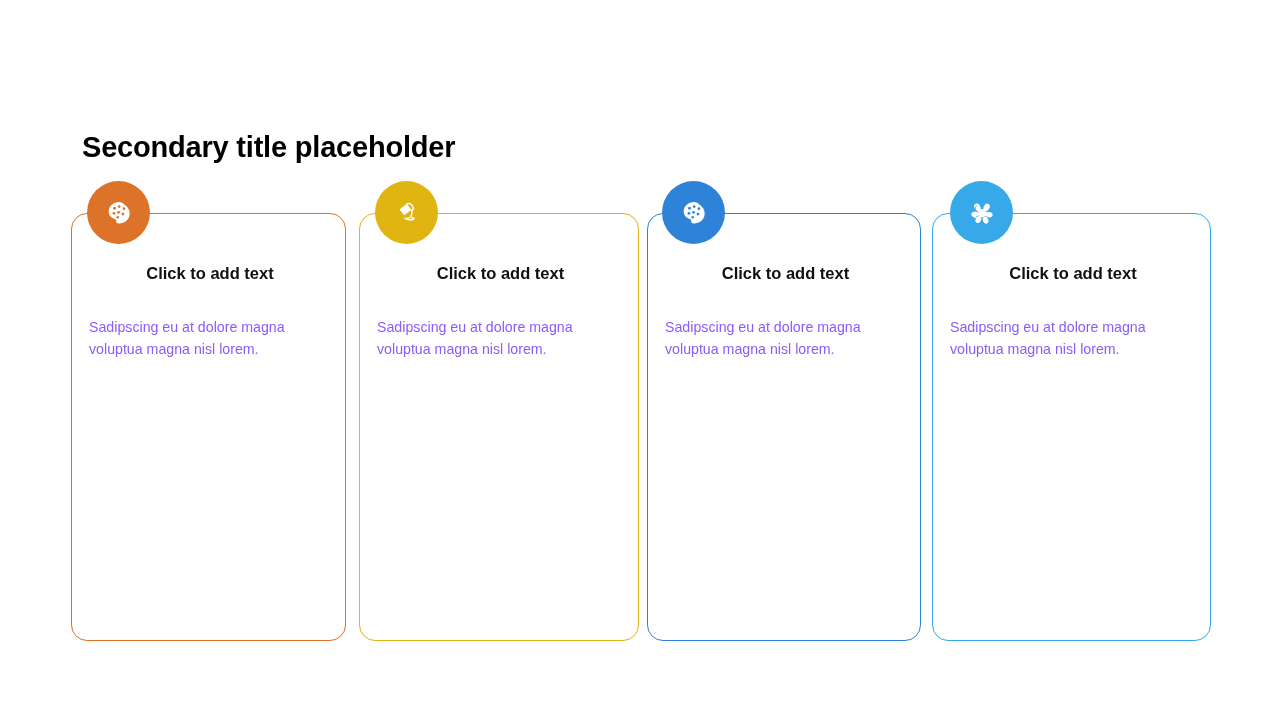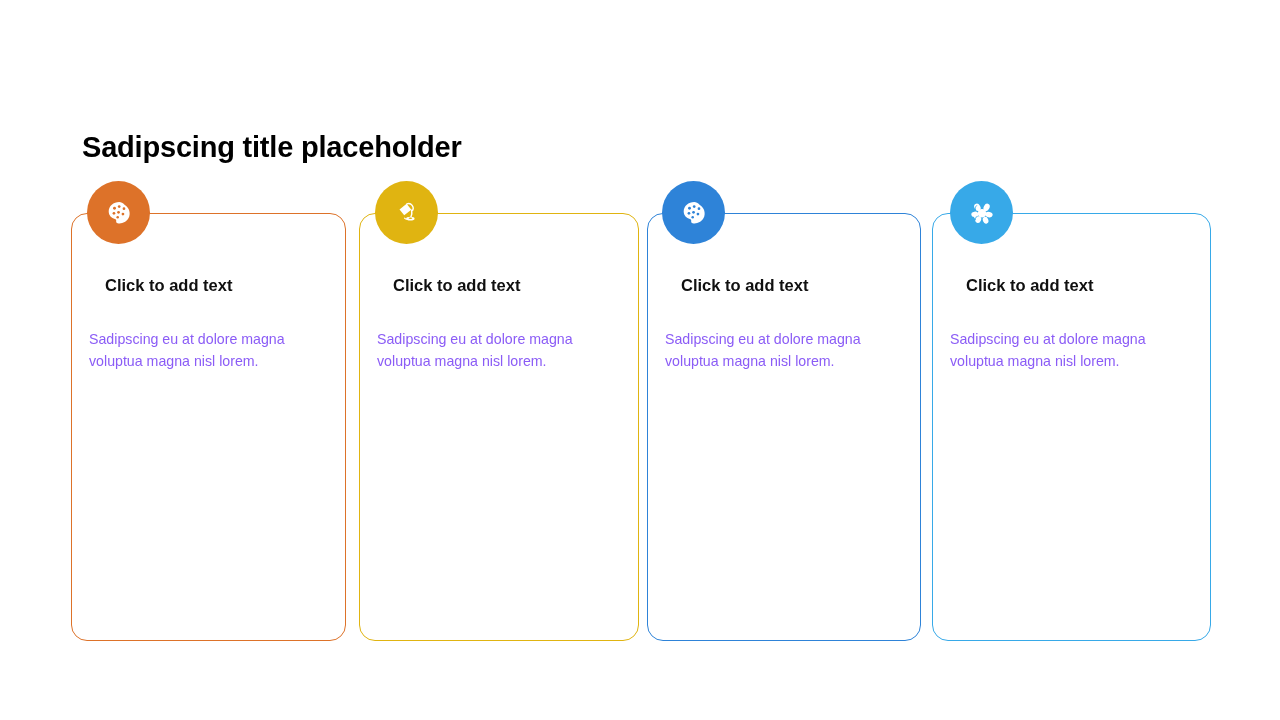--- a/index.html
+++ b/index.html
@@ -59,21 +59,22 @@
     left: 17px;
     right: 14px;
     top: 45px;
   }
 
   .card-heading {
     font-size: 16.5px;
     font-weight: bold;
     color: #101010;
     line-height: 1.25;
-    margin: 16px;
+    margin: 4px;
+    text-align: center;
   }
 
   .card-text {
     margin: 32px 0 0 0;
     font-size: 14.2px;
     color: #8b5cf6;
     line-height: 1.55;
   }
 
   
@@ -101,21 +102,21 @@
   .circle-1 { left: 87px;  background: #DD7229; }
   .circle-2 { left: 375px; background: #E0B411; }
   .circle-3 { left: 662px; background: #2E83D8; }
   .circle-4 { left: 950px; background: #37A9E8; }
 </style>
 </head>
 <body>
 
 <div id="slide">
 
-  <div class="slide-title">Sadipscing title placeholder</div>
+  <div class="slide-title">Secondary title placeholder</div>
 
   <div class="cards-row">
 
     <div class="card card-1">
       <div class="card-body">
         <p class="card-heading">Click to add text</p>
         <p class="card-text">Sadipscing eu at dolore magna voluptua magna nisl lorem.</p>
       </div>
     </div>
     <div class="icon-circle circle-1">

